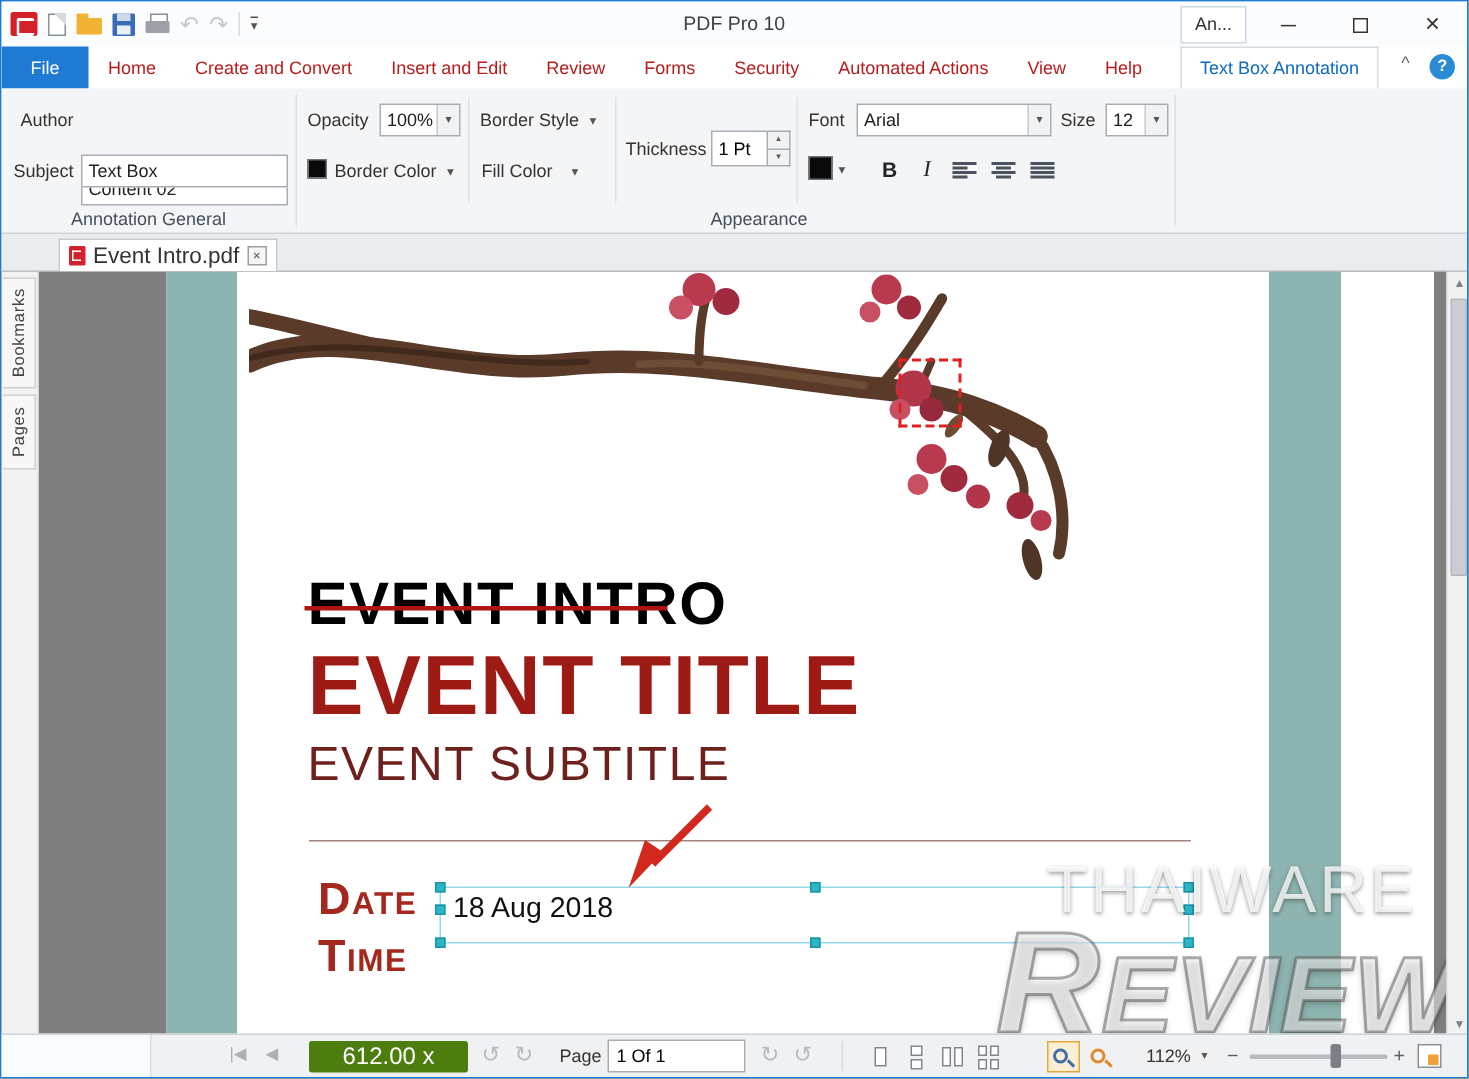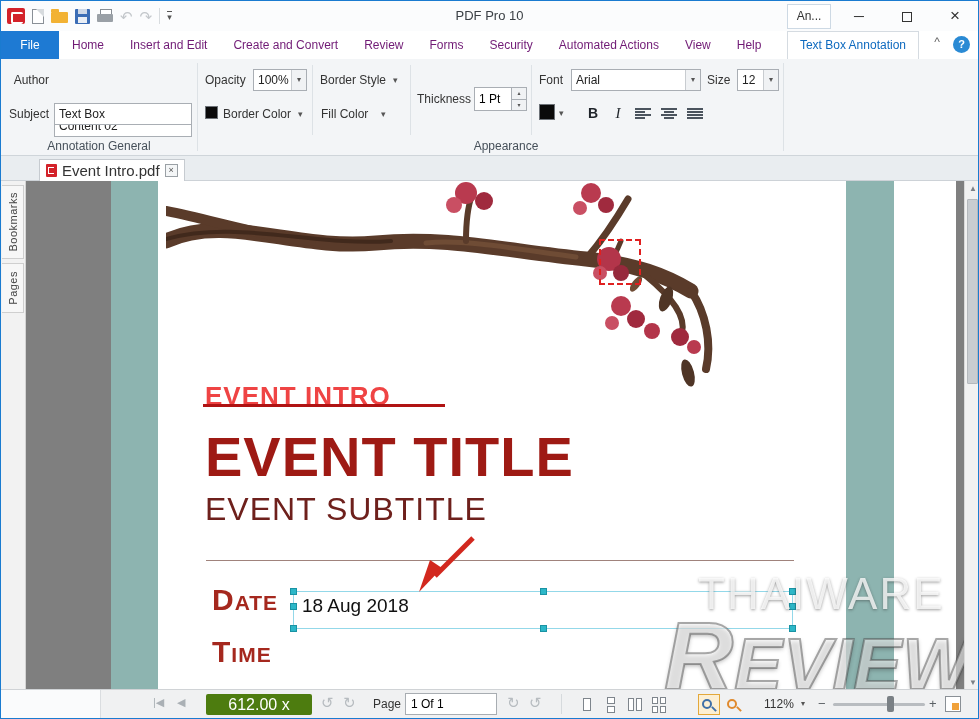--- a/index.html
+++ b/index.html
@@ -29,21 +29,21 @@
   .trunc-tab{position:absolute;right:147px;top:3px;width:44px;height:25px;border:1px solid #cdd9e4;background:#fff;font-size:12px;color:#333;text-align:center;line-height:23px;}
   .winbtn{position:absolute;top:0;height:30px;width:46px;text-align:center;line-height:30px;font-size:14px;color:#333;}
   .winbtn.min{right:96px;}
   .winbtn.max{right:48px;}
   .winbtn.close{right:0;}
   .max-box{display:inline-block;width:10px;height:10px;border:1px solid #333;vertical-align:middle;}
 
   
   .tabrow{position:absolute;top:30px;left:0;right:0;height:28px;background:#fff;display:flex;align-items:stretch;}
   .tab-file{width:58px;background:#1e7ad3;color:#fff;font-size:12px;text-align:center;line-height:28px;}
-  .rtab{padding:0 13px;font-size:12px;color:#701a75;line-height:28px;white-space:nowrap;}
+  .rtab{padding:0 13px;font-size:12px;color:#b91c1c;line-height:28px;white-space:nowrap;}
   .ctx-tab{position:absolute;right:59px;top:0;height:28px;padding:0 12px;background:#fff;border:1px solid #d5dbe1;border-bottom:none;color:#0e6abf;font-size:12px;line-height:27px;white-space:nowrap;}
   .collapse-btn{position:absolute;right:32px;top:4px;font-size:12px;color:#666;width:18px;text-align:center;}
   .help-btn{position:absolute;right:8px;top:5px;width:17px;height:17px;background:#2a8ad4;color:#fff;border-radius:50%;font-size:11px;font-weight:bold;text-align:center;line-height:17px;}
 
   
   .ribbon{position:absolute;top:58px;left:0;right:0;height:97px;background:#f3f5f7;border-bottom:1px solid #cfd5da;}
   .rlabel{position:absolute;font-size:12px;color:#333;height:22px;line-height:22px;}
   .rinput{position:absolute;height:22px;border:1px solid #a9aeb4;background:#fff;font-size:12px;padding:0 4px;color:#222;}
   .combo{position:absolute;height:22px;border:1px solid #a9aeb4;background:#fff;display:flex;}
   .combo .val{flex:1;font-size:12px;line-height:20px;padding:0 4px;color:#222;white-space:nowrap;overflow:hidden;}
@@ -78,28 +78,28 @@
   .mainarea{position:absolute;top:180px;left:0;width:979px;height:510px;background:#7f7f7f;overflow:hidden;}
   .sidebar{position:absolute;left:0;top:0;width:25px;height:510px;background:#f2f2f2;border-right:1px solid #d4d4d4;}
   .side-tab{position:absolute;left:1px;width:22px;background:#f7f7f7;border:1px solid #cfcfcf;border-left:none;display:flex;align-items:center;justify-content:center;}
   .side-tab span{writing-mode:vertical-rl;transform:rotate(180deg);font-size:11px;color:#444;letter-spacing:0.5px;}
   .canvas{position:absolute;left:25px;top:0;width:938px;height:510px;overflow:hidden;}
   .page{position:absolute;left:85px;top:0;width:845px;height:510px;background:#fff;}
   .teal-bar{position:absolute;top:0;bottom:0;background:#8db4b0;}
   .tb-left{left:0;width:47px;}
   .tb-right{left:735px;width:48px;}
 
-  .ev-intro{position:absolute;left:94px;top:200px;font-size:26px;font-weight:600;letter-spacing:1px;color:#ef4444;}
+  .ev-intro{position:absolute;left:94px;top:200px;font-size:40px;font-weight:600;letter-spacing:1px;color:#000000;}
   .strike{position:absolute;left:92px;top:223px;width:242px;height:3px;background:#b01313;}
   .ev-title{position:absolute;left:94px;top:243px;font-size:56px;font-weight:bold;letter-spacing:1px;color:#9e1a14;}
   .ev-sub{position:absolute;left:94px;top:310px;font-size:32px;letter-spacing:1px;color:#6e201c;}
   .divider{position:absolute;left:95px;top:379px;width:588px;height:1px;background:#a0837c;}
   .dt-label{position:absolute;left:101px;font-variant:small-caps;font-weight:bold;font-size:30px;color:#a5281e;letter-spacing:1px;}
   .lbl-date{top:402px;}
-  .lbl-time{top:454px;}
+  .lbl-time{top:440px;}
 
   .tba{position:absolute;left:182px;top:410px;width:500px;height:38px;border:1px solid #93d8e9;}
   .tba .txt{font-size:19px;color:#101010;line-height:28px;padding-left:8px;}
   .handle{position:absolute;width:7px;height:7px;background:#2cb7c8;border:1px solid #1a93a4;}
   .arrow-svg{position:absolute;left:300px;top:353px;}
   .sel-box{position:absolute;left:488px;top:58px;width:42px;height:46px;border:2px dashed #e02020;}
 
   .wm1{position:absolute;left:672px;top:388px;font-size:44px;font-weight:normal;letter-spacing:2px;color:rgba(255,255,255,0.78);text-shadow:0 1px 3px rgba(40,40,40,0.45);}
   .wm2{position:absolute;left:638px;top:420px;font-size:72px;font-weight:bold;font-style:italic;letter-spacing:1px;color:rgba(255,255,255,0.55);-webkit-text-stroke:2px rgba(70,70,70,0.45);text-shadow:0 2px 4px rgba(40,40,40,0.35);}
   .wm2::first-letter{font-size:96px;}
@@ -152,22 +152,22 @@
     <div class="app-title">PDF Pro 10</div>
     <div class="trunc-tab">An...</div>
     <div class="winbtn min">─</div>
     <div class="winbtn max"><span class="max-box"></span></div>
     <div class="winbtn close" style="font-size:17px;">×</div>
   </div>
 
   <div class="tabrow">
     <div class="tab-file">File</div>
     <div class="rtab">Home</div>
+    <div class="rtab">Create and Convert</div>
     <div class="rtab">Insert and Edit</div>
-    <div class="rtab">Create and Convert</div>
     <div class="rtab">Review</div>
     <div class="rtab">Forms</div>
     <div class="rtab">Security</div>
     <div class="rtab">Automated Actions</div>
     <div class="rtab">View</div>
     <div class="rtab">Help</div>
     <div class="ctx-tab">Text Box Annotation</div>
     <div class="collapse-btn">^</div>
     <div class="help-btn">?</div>
   </div>

